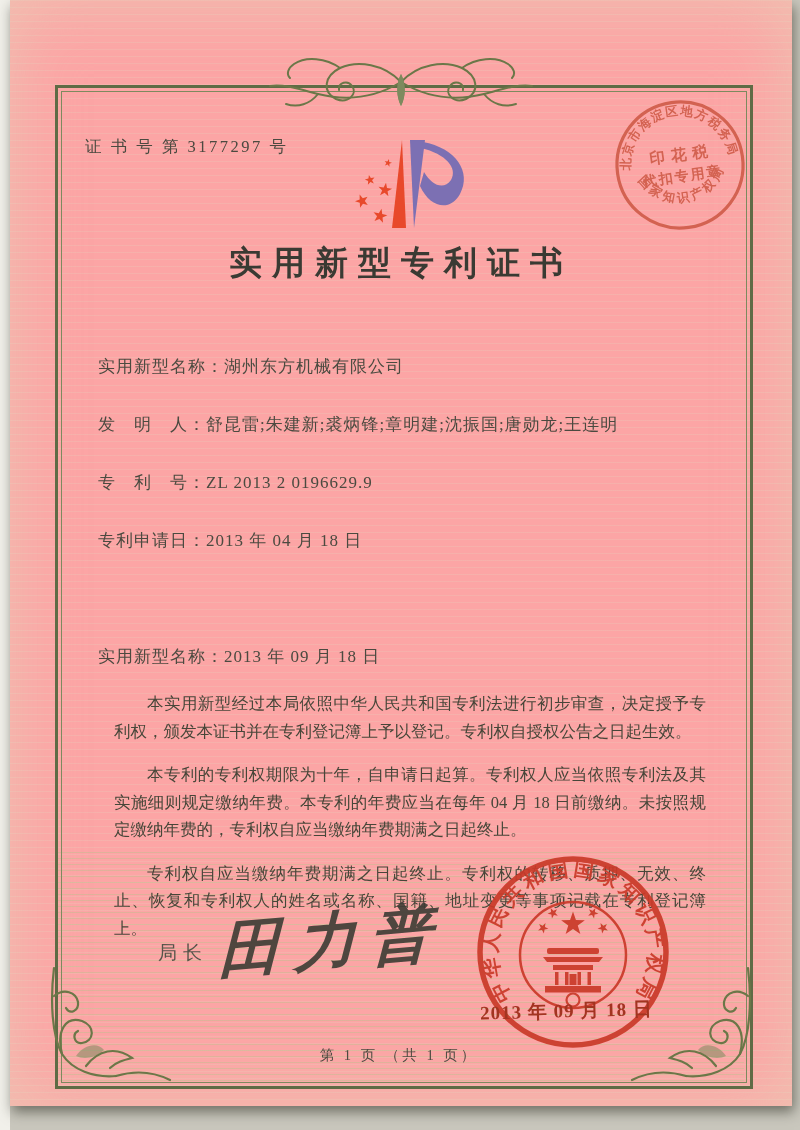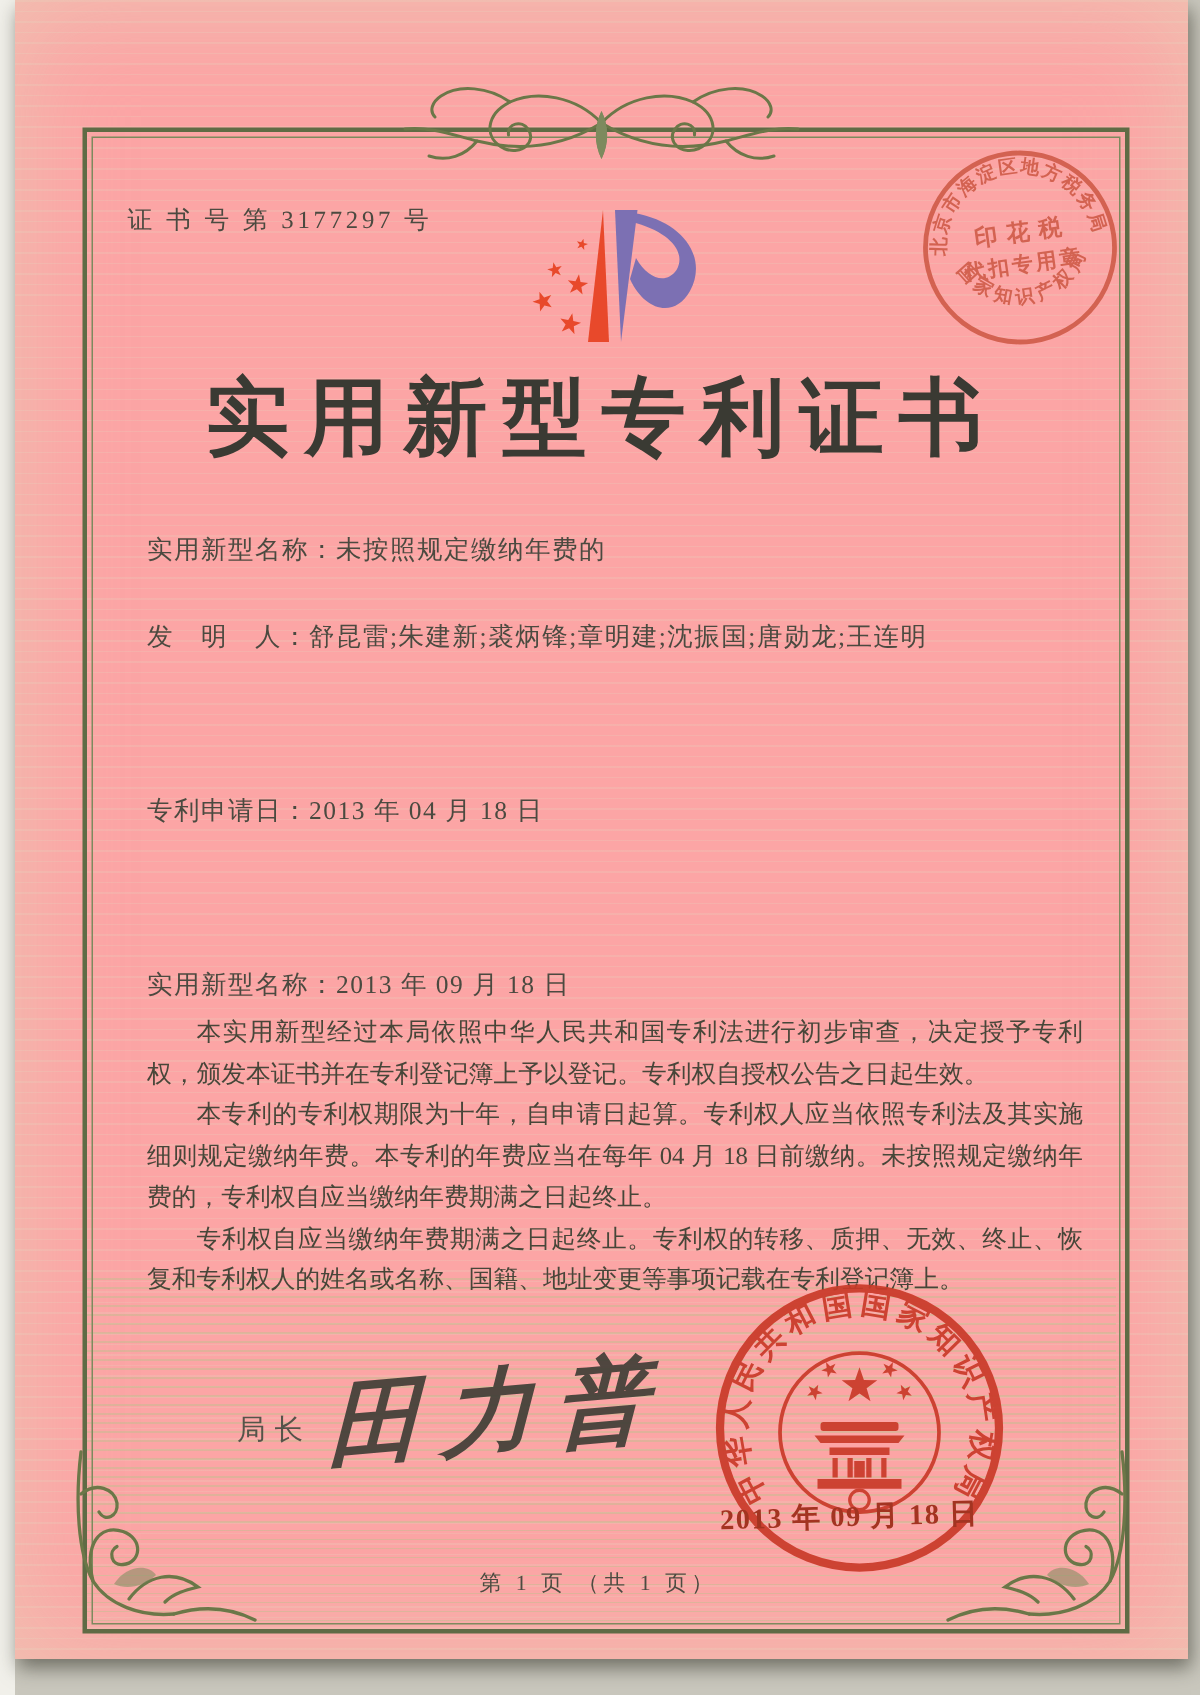--- a/index.html
+++ b/index.html
@@ -29,29 +29,29 @@
     background:repeating-linear-gradient(0deg,rgba(176,198,136,.38) 0 1px,transparent 1px 6px);
     pointer-events:none;
   }
   .cert-number{
     position:absolute;left:75px;top:136px;
     font-size:16.5px;letter-spacing:2.5px;color:#4b4a40;
   }
   .logo{position:absolute;left:328px;top:128px;}
   .doc-title{
     position:absolute;left:45px;top:241px;width:692px;text-align:center;
-    font-size:56px;font-weight:bold;letter-spacing:10px;color:#3a3a33;
+    font-size:33px;font-weight:bold;letter-spacing:10px;color:#3a3a33;
   }
   .field{position:absolute;left:88px;font-size:17px;color:#4b4a40;letter-spacing:1px;white-space:nowrap;}
   .f0{top:355px}.f1{top:413px}.f2{top:471px}.f3{top:529px}.f4{top:587px}.f5{top:645px}
   .body-text{
     position:absolute;left:88px;top:674px;width:624px;
     font-size:16.5px;line-height:27.5px;color:#474639;text-align:justify;
   }
-  .body-text p{margin:0;text-indent:2em;}
+  .body-text p{margin:16px;text-indent:2em;}
   .signer-title{
     position:absolute;left:148px;top:940px;
     font-size:19px;letter-spacing:6px;color:#55544a;
   }
   .signature{
     position:absolute;left:208px;top:896px;width:300px;
     font-size:62px;font-style:italic;font-weight:bold;color:#3d3c35;
     letter-spacing:14px;transform:rotate(-5deg) skewX(-6deg);opacity:.9;
     white-space:nowrap;
   }
@@ -148,24 +148,27 @@
     <text font-size="12.5" font-weight="bold" fill="#cd5743" letter-spacing="3" text-anchor="middle" font-family="Liberation Serif, DejaVu Serif, serif">
       <textPath href="#taxBot" startOffset="50%">国家知识产权局</textPath>
     </text>
     <text x="78" y="70" text-anchor="middle" font-size="15.5" font-weight="bold" letter-spacing="6" fill="#cd5743" font-family="Liberation Serif, DejaVu Serif, serif">印花税</text>
     <text x="76" y="91" text-anchor="middle" font-size="14" font-weight="bold" letter-spacing="2" fill="#cd5743" font-family="Liberation Serif, DejaVu Serif, serif">代扣专用章</text>
   </svg>
 
   <div class="doc-title">实用新型专利证书</div>
 
   <div class="field f0">
-    <span>实用新型名称：</span><span>未按照规定缴纳年费的</span>
+    <span>实用新型名称：</span><span>湖州东方机械有限公司</span>
   </div>
   <div class="field f1">
     <span>发　明　人：</span><span>舒昆雷;朱建新;裘炳锋;章明建;沈振国;唐勋龙;王连明</span>
+  </div>
+  <div class="field f2">
+    <span>专　利　号：</span><span>ZL 2013 2 0196629.9</span>
   </div>
   <div class="field f3">
     <span>专利申请日：</span><span>2013 年 04 月 18 日</span>
   </div>
   <div class="field f5">
     <span>实用新型名称：</span><span>2013 年 09 月 18 日</span>
   </div>
 
   <div class="body-text">
     <p>本实用新型经过本局依照中华人民共和国专利法进行初步审查，决定授予专利权，颁发本证书并在专利登记簿上予以登记。专利权自授权公告之日起生效。</p>

